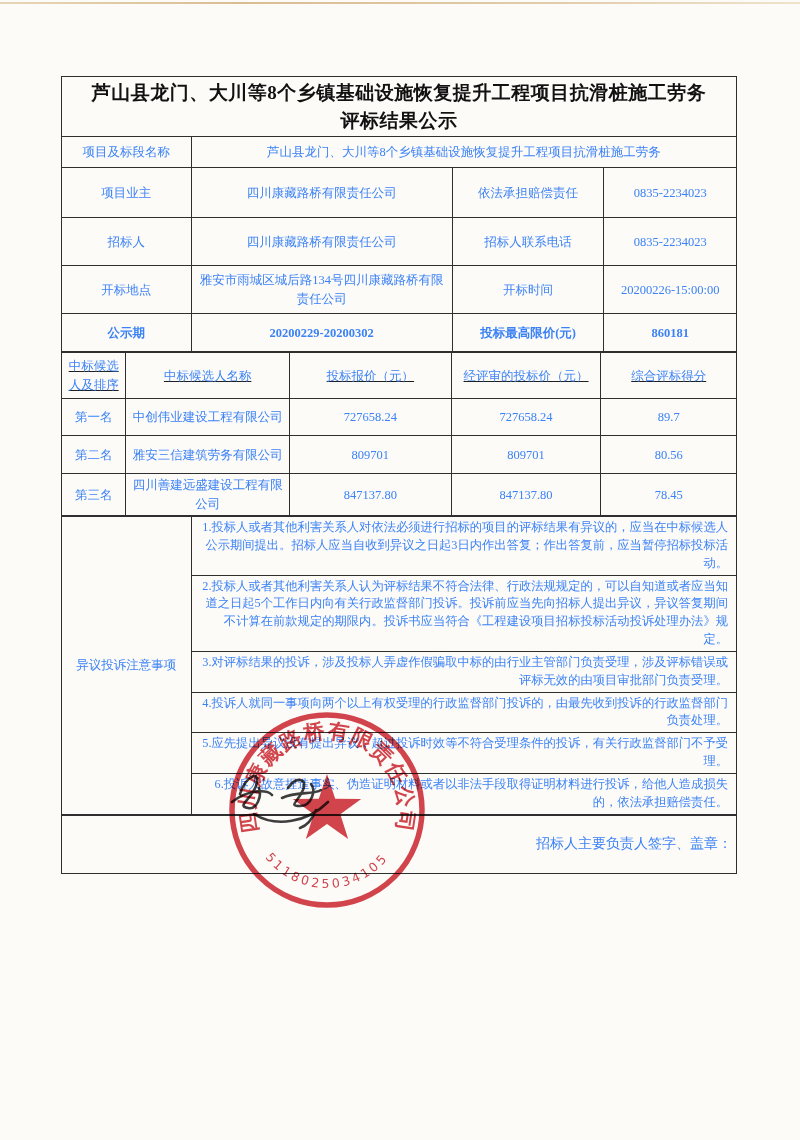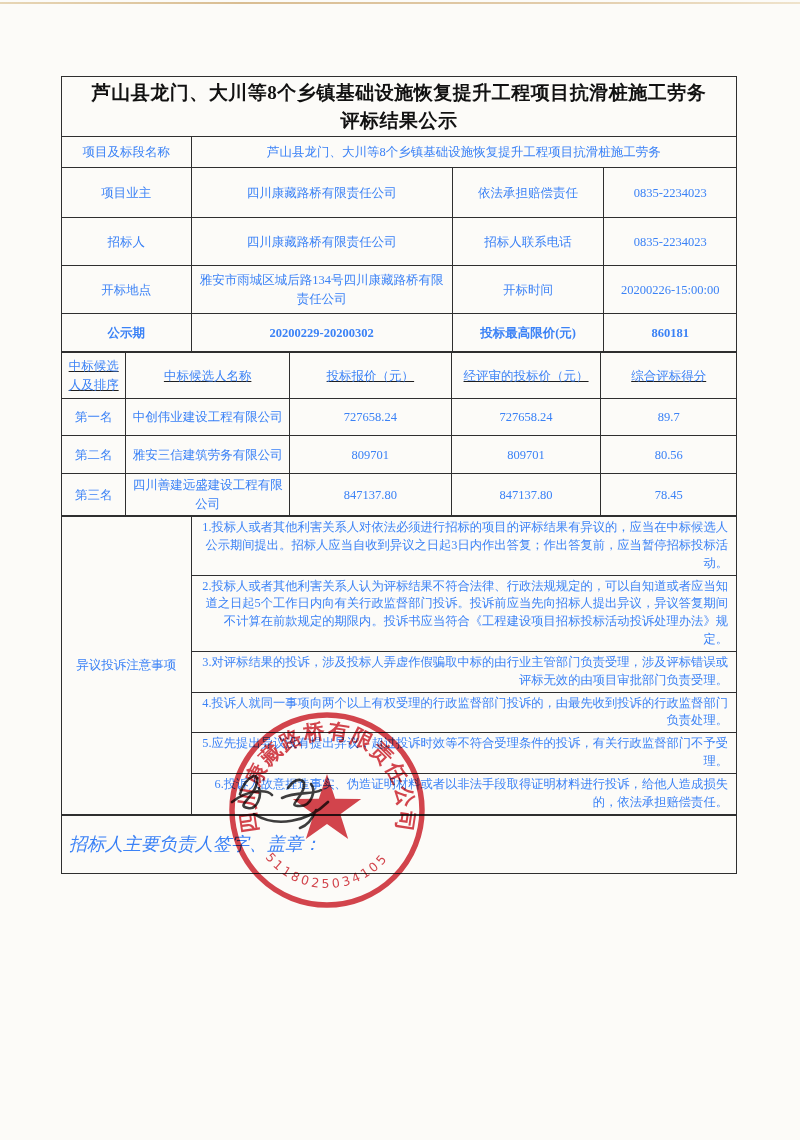--- a/index.html
+++ b/index.html
@@ -39,21 +39,21 @@
   .h-sign { height: 58px; }
   .notice-item {
     text-align: right;
     font-size: 12.3px;
     line-height: 1.45;
     padding: 2px 8px;
     vertical-align: middle;
   }
   .n1 { height: 42px; } .n2 { height: 58px; } .n3 { height: 38px; }
   .n4 { height: 32px; } .n5 { height: 26px; } .n6 { height: 26px; }
-  .sign-cell { text-align: left; padding-left: 7px; font-size: 18px; font-style: italic; }
+  .sign-cell { text-align: right; padding-left: 7px; font-size: 14px; }
   .overlay { position: absolute; pointer-events: none; }
   #seal { left: 217px; top: 700px; mix-blend-mode: multiply; opacity: 0.88; }
   #signature { left: 224px; top: 760px; mix-blend-mode: multiply; opacity: 0.85; }
 </style>
 </head>
 <body>
 
 <div class="scan-edge"></div>
 
 <div class="doc">

